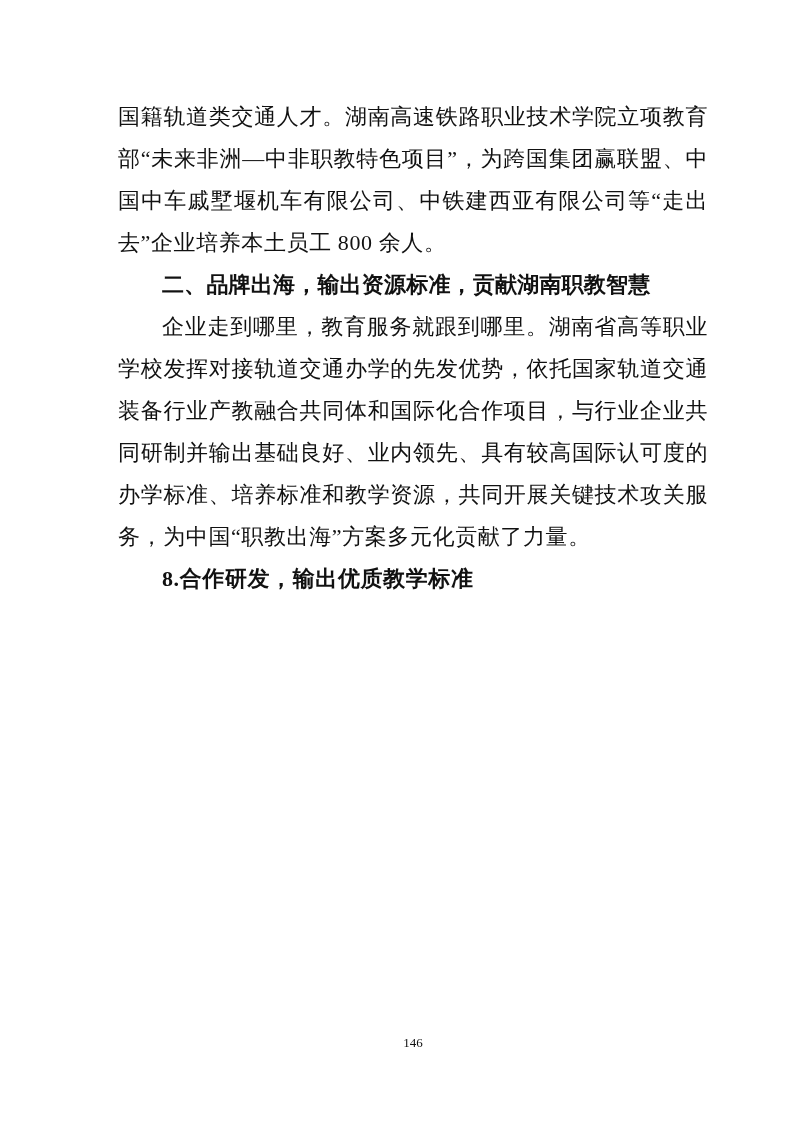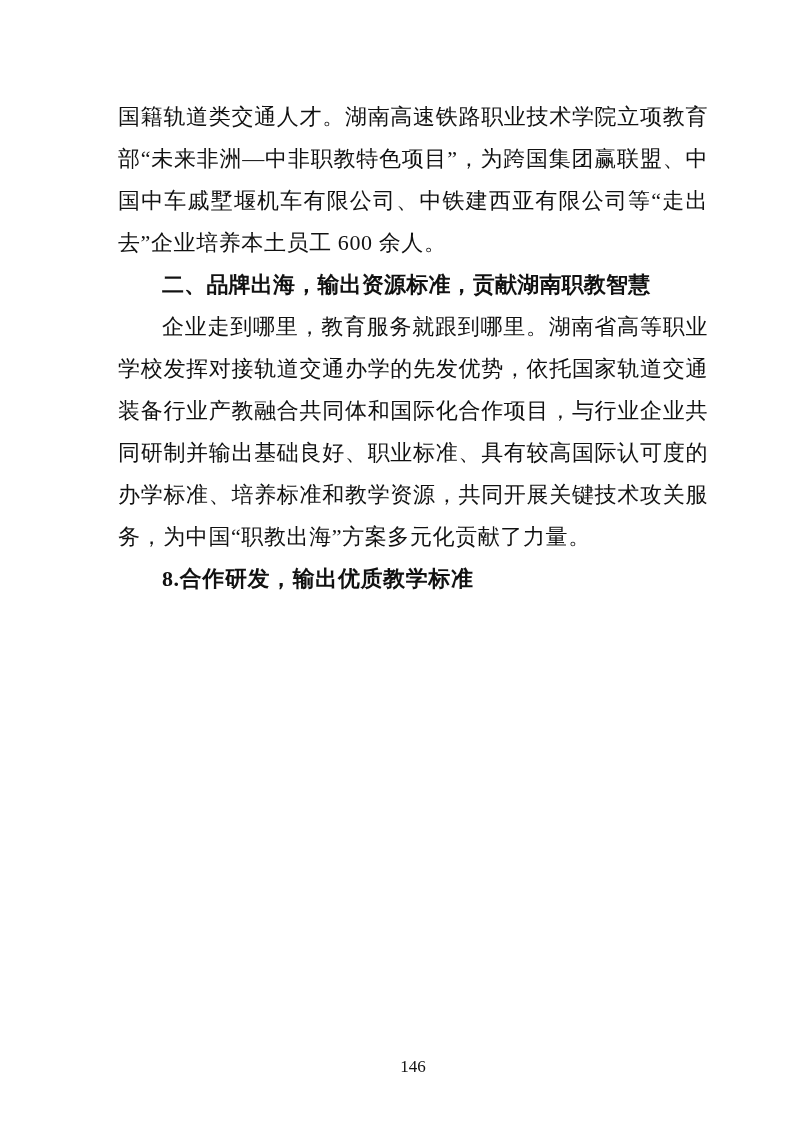--- a/index.html
+++ b/index.html
@@ -33,31 +33,30 @@
   .sub-heading {
     font-weight: 700;
     text-indent: 2em;
   }
   .footer-pagenum {
     position: absolute;
     left: 118px;
     width: 590px;
     top: 1033px;
     text-align: center;
-    font-size: 17px;
+    font-size: 13px;
     line-height: 20px;
     color: #111111;
     font-family: "Liberation Serif", "DejaVu Serif", serif;
-    margin-top: 24px;
   }
 </style>
 </head>
 <body>
 
 <div class="page">
   <div class="content">
-    <p>国籍轨道类交通人才。湖南高速铁路职业技术学院立项教育部“未来非洲—中非职教特色项目”，为跨国集团赢联盟、中国中车戚墅堰机车有限公司、中铁建西亚有限公司等“走出去”企业培养本土员工 600 余人。</p>
+    <p>国籍轨道类交通人才。湖南高速铁路职业技术学院立项教育部“未来非洲—中非职教特色项目”，为跨国集团赢联盟、中国中车戚墅堰机车有限公司、中铁建西亚有限公司等“走出去”企业培养本土员工 800 余人。</p>
     <p class="section-heading">二、品牌出海，输出资源标准，贡献湖南职教智慧</p>
-    <p class="para-indent">企业走到哪里，教育服务就跟到哪里。湖南省高等职业学校发挥对接轨道交通办学的先发优势，依托国家轨道交通装备行业产教融合共同体和国际化合作项目，与行业企业共同研制并输出基础良好、职业标准、具有较高国际认可度的办学标准、培养标准和教学资源，共同开展关键技术攻关服务，为中国“职教出海”方案多元化贡献了力量。</p>
+    <p class="para-indent">企业走到哪里，教育服务就跟到哪里。湖南省高等职业学校发挥对接轨道交通办学的先发优势，依托国家轨道交通装备行业产教融合共同体和国际化合作项目，与行业企业共同研制并输出基础良好、业内领先、具有较高国际认可度的办学标准、培养标准和教学资源，共同开展关键技术攻关服务，为中国“职教出海”方案多元化贡献了力量。</p>
     <p class="sub-heading">8.合作研发，输出优质教学标准</p>
   </div>
   <div class="footer-pagenum">146</div>
 </div>
 
 </body></html>

